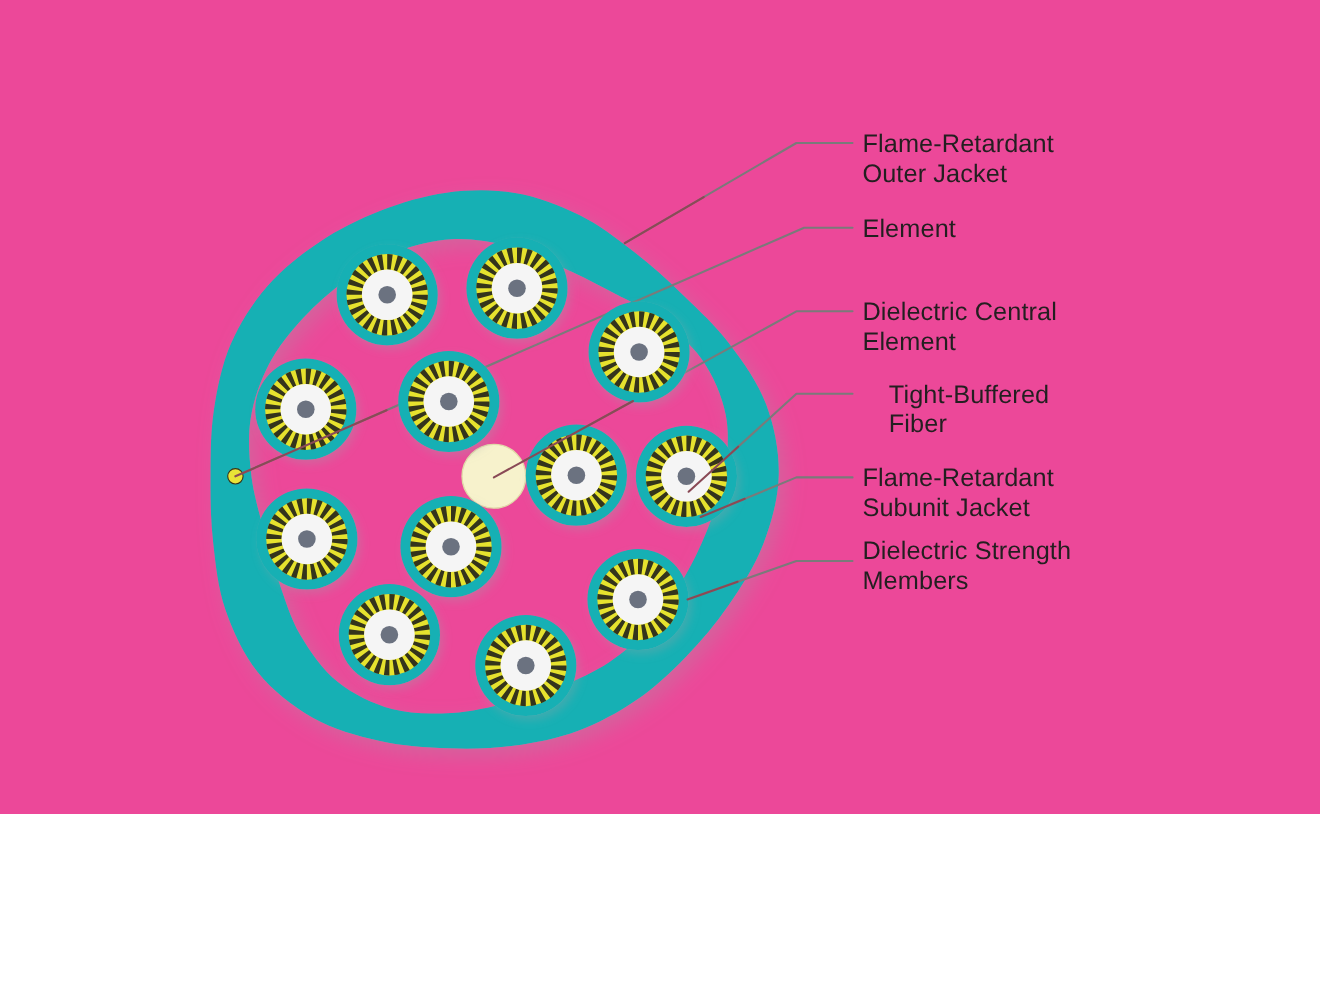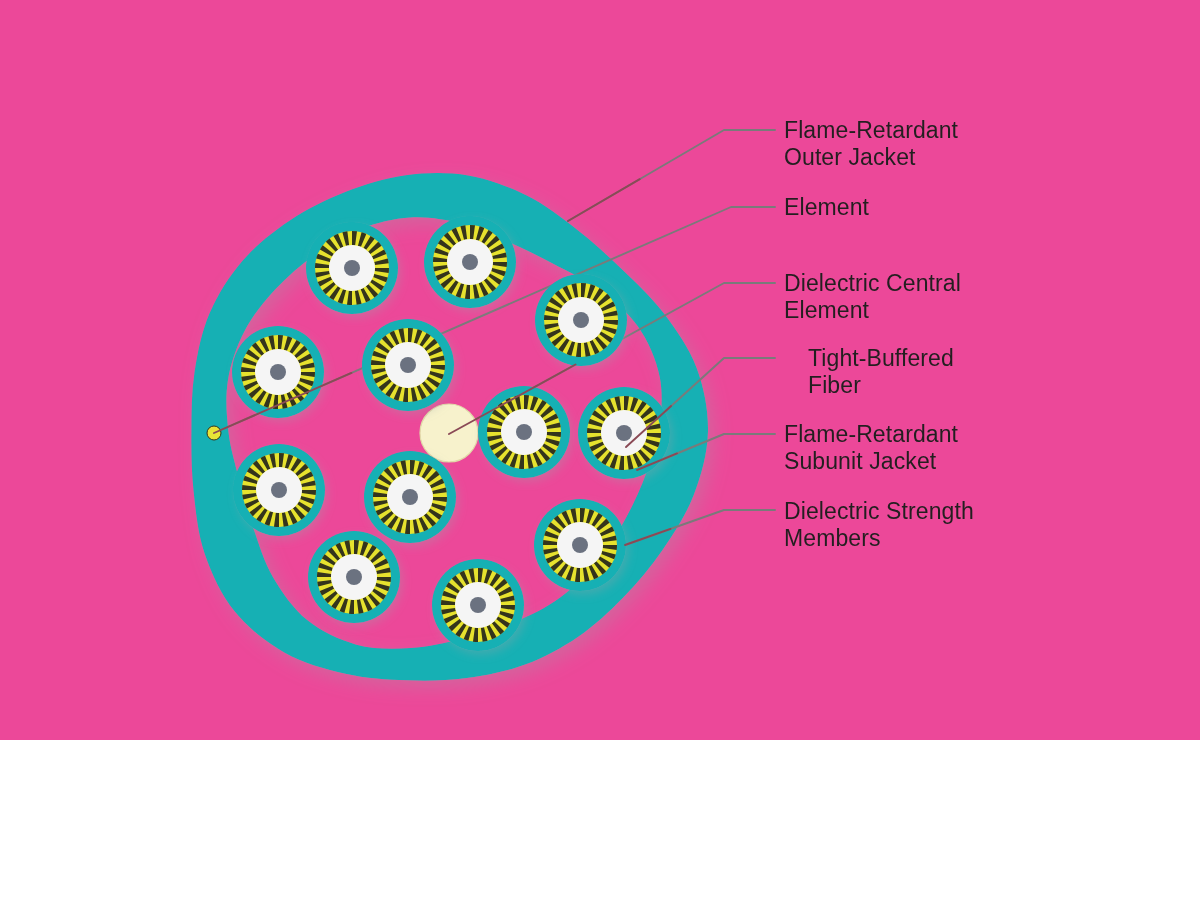--- a/index.html
+++ b/index.html
@@ -469,17 +469,17 @@
   <div id="labels-layer">
       <div class="callout-label" style="left: 784px; top: 117px; color: rgb(35, 31, 32);">Flame-Retardant
 Outer Jacket</div>
       <div class="callout-label" style="left: 784px; top: 194px; color: rgb(35, 31, 32);">Element</div>
       <div class="callout-label" style="left: 784px; top: 270px; color: rgb(35, 31, 32);">Dielectric Central
 Element</div>
       <div class="callout-label" style="left: 784px; top: 345px; color: rgb(35, 31, 32); margin-left: 24px;">Tight-Buffered
 Fiber</div>
       <div class="callout-label" style="left: 784px; top: 421px; color: rgb(35, 31, 32);">Flame-Retardant
 Subunit Jacket</div>
-      <div class="callout-label" style="left: 784px; top: 498px; color: rgb(35, 31, 32);">Dielectric Strength
+      <div class="callout-label" style="left: 784px; top: 487px; color: rgb(35, 31, 32);">Dielectric Strength
 Members</div>
     </div>
 
 </div>
 
 </body></html>

